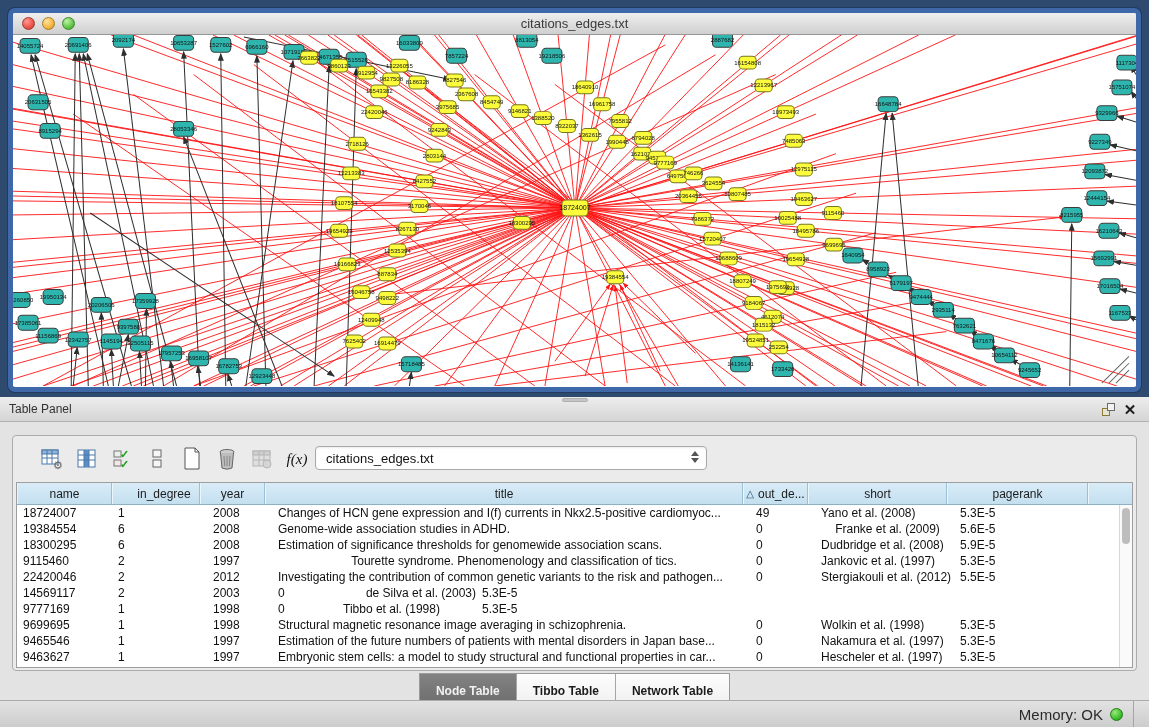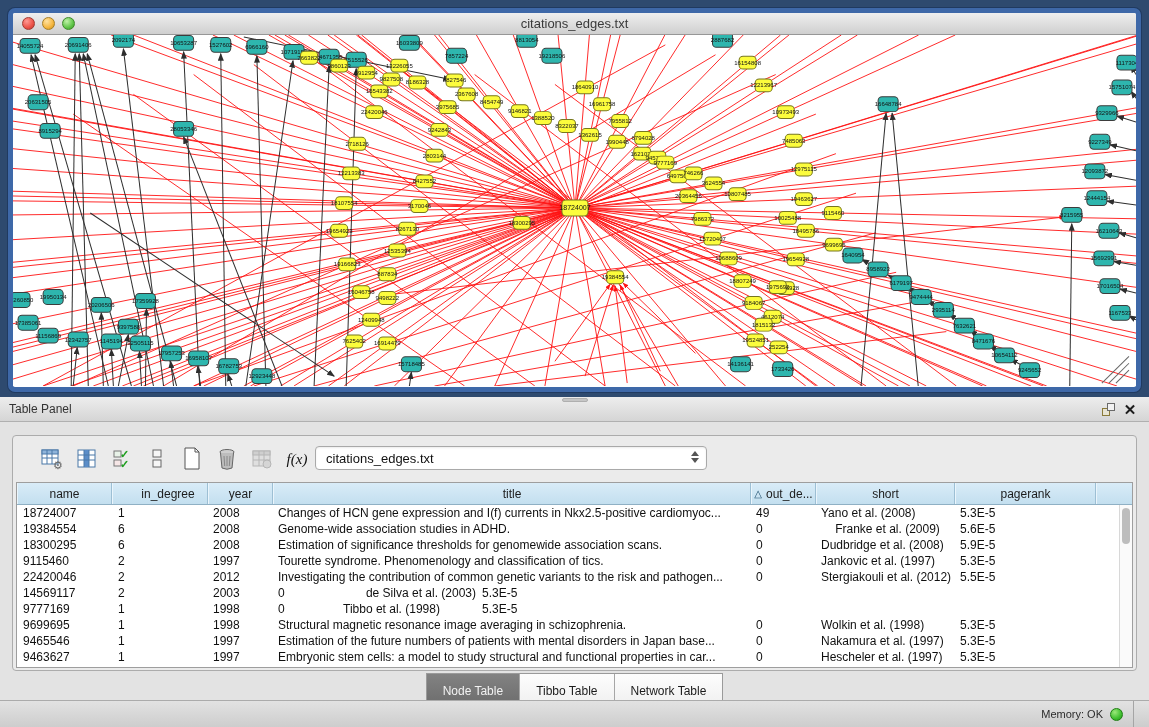--- a/index.html
+++ b/index.html
@@ -61,30 +61,30 @@
     border-right:1px solid #9DBFD4; border-left:1px solid #EAF5FC; overflow:hidden; white-space:nowrap; }
   .th .sortg { margin-right:4px; font-size:10px; color:#20506e; }
   .tbody { position:absolute; left:0; top:22px; right:13px; bottom:0; overflow:hidden; }
   .tr { display:flex; height:16px; }
   .td { font-size:12px; color:#101010; padding:1px 0 0 6px; white-space:nowrap; overflow:hidden; }
   .vsb { position:absolute; right:0; top:22px; width:13px; bottom:0; background:#FAFAFA; border-left:1px solid #D8D8D8; }
   .vsb .thumb { position:absolute; left:2px; top:3px; width:8px; height:36px; background:#BDBDBD; border-radius:4px; }
 
   
   .tabbar { position:absolute; left:0; top:251px; width:1149px; height:24px; display:flex; justify-content:center; }
-  .seg { display:flex; height:36px; border:1px solid #9A9A9A; border-radius:0; overflow:hidden; background:#fff; }
+  .seg { display:flex; height:36px; border:1px solid #9A9A9A; border-radius:0; overflow:hidden; background:#fff;font-weight:bold; }
   .seg .tab { font-size:12px; color:#1b1b1b; padding:0 16px; display:flex; align-items:center; border-right:1px solid #A6A6A6; background:linear-gradient(#FDFDFD,#EFEFEF); }
   .seg .tab:last-child { border-right:none; }
   .seg .tab.sel { background:linear-gradient(#828282,#6B6B6B); color:#F2F2F2; }
 
   
   .statusbar { position:absolute; left:0; top:700px; width:1149px; height:27px;
     background:linear-gradient(#E2E2E2,#CDCDCD); border-top:1px solid #ABABAB;
     display:flex; align-items:center; justify-content:flex-end; }
-  .mem-label { font-size:11px; color:#2b2b2b; margin-right:7px; }
+  .mem-label { font-size:15px; color:#2b2b2b; margin-right:7px; }
   .mem-dot { width:13px; height:13px; border-radius:50%; margin-right:10px;
     background:radial-gradient(circle at 35% 30%, #9BE87A, #3FBF2F 60%, #23901A); border:1px solid #1E7F12; }
   .sb-div { width:1px; height:27px; background:#A5A5A5; margin-right:15px; }
 </style>
 </head>
 <body>
 
 <div id="app">
 
   <div class="desktop">
@@ -718,21 +718,21 @@
         <span class="arrows">
             <i class="up"></i>
             <i class="dn"></i>
           </span>
       </div>
       <div class="tbl">
         <div class="thead" id="thead">
             <div class="th" style="width: 95px;">
               <span>name</span>
             </div>
-            <div class="th" style="width: 96px; padding-left: 16px;">
+            <div class="th" style="width: 88px; padding-left: 16px;">
               <span>in_degree</span>
             </div>
             <div class="th" style="width: 65px;">
               <span>year</span>
             </div>
             <div class="th" style="width: 478px;">
               <span>title</span>
             </div>
             <div class="th" style="width: 65px;">
               <span class="sortg">△</span>
@@ -771,21 +771,21 @@
               <div class="td" style="width: 65px;">2008</div>
               <div class="td" style="width: 478px;">Estimation of significance thresholds for genomewide association scans.</div>
               <div class="td" style="width: 65px;">0</div>
               <div class="td" style="width: 139px;">Dudbridge et al. (2008)</div>
               <div class="td" style="width: 141px;">5.9E-5</div>
             </div>
             <div class="tr">
               <div class="td" style="width: 95px;">9115460</div>
               <div class="td" style="width: 95px;">2</div>
               <div class="td" style="width: 65px;">1997</div>
-              <div class="td" style="width: 478px;">Tourette syndrome. Phenomenology and classification of tics.</div>
+              <div class="td" style="width: 478px; text-align: center;">Tourette syndrome. Phenomenology and classification of tics.</div>
               <div class="td" style="width: 65px;">0</div>
               <div class="td" style="width: 139px;">Jankovic et al. (1997)</div>
               <div class="td" style="width: 141px;">5.3E-5</div>
             </div>
             <div class="tr">
               <div class="td" style="width: 95px;">22420046</div>
               <div class="td" style="width: 95px;">2</div>
               <div class="td" style="width: 65px;">2012</div>
               <div class="td" style="width: 478px;">Investigating the contribution of common genetic variants to the risk and pathogen...</div>
               <div class="td" style="width: 65px;">0</div>

